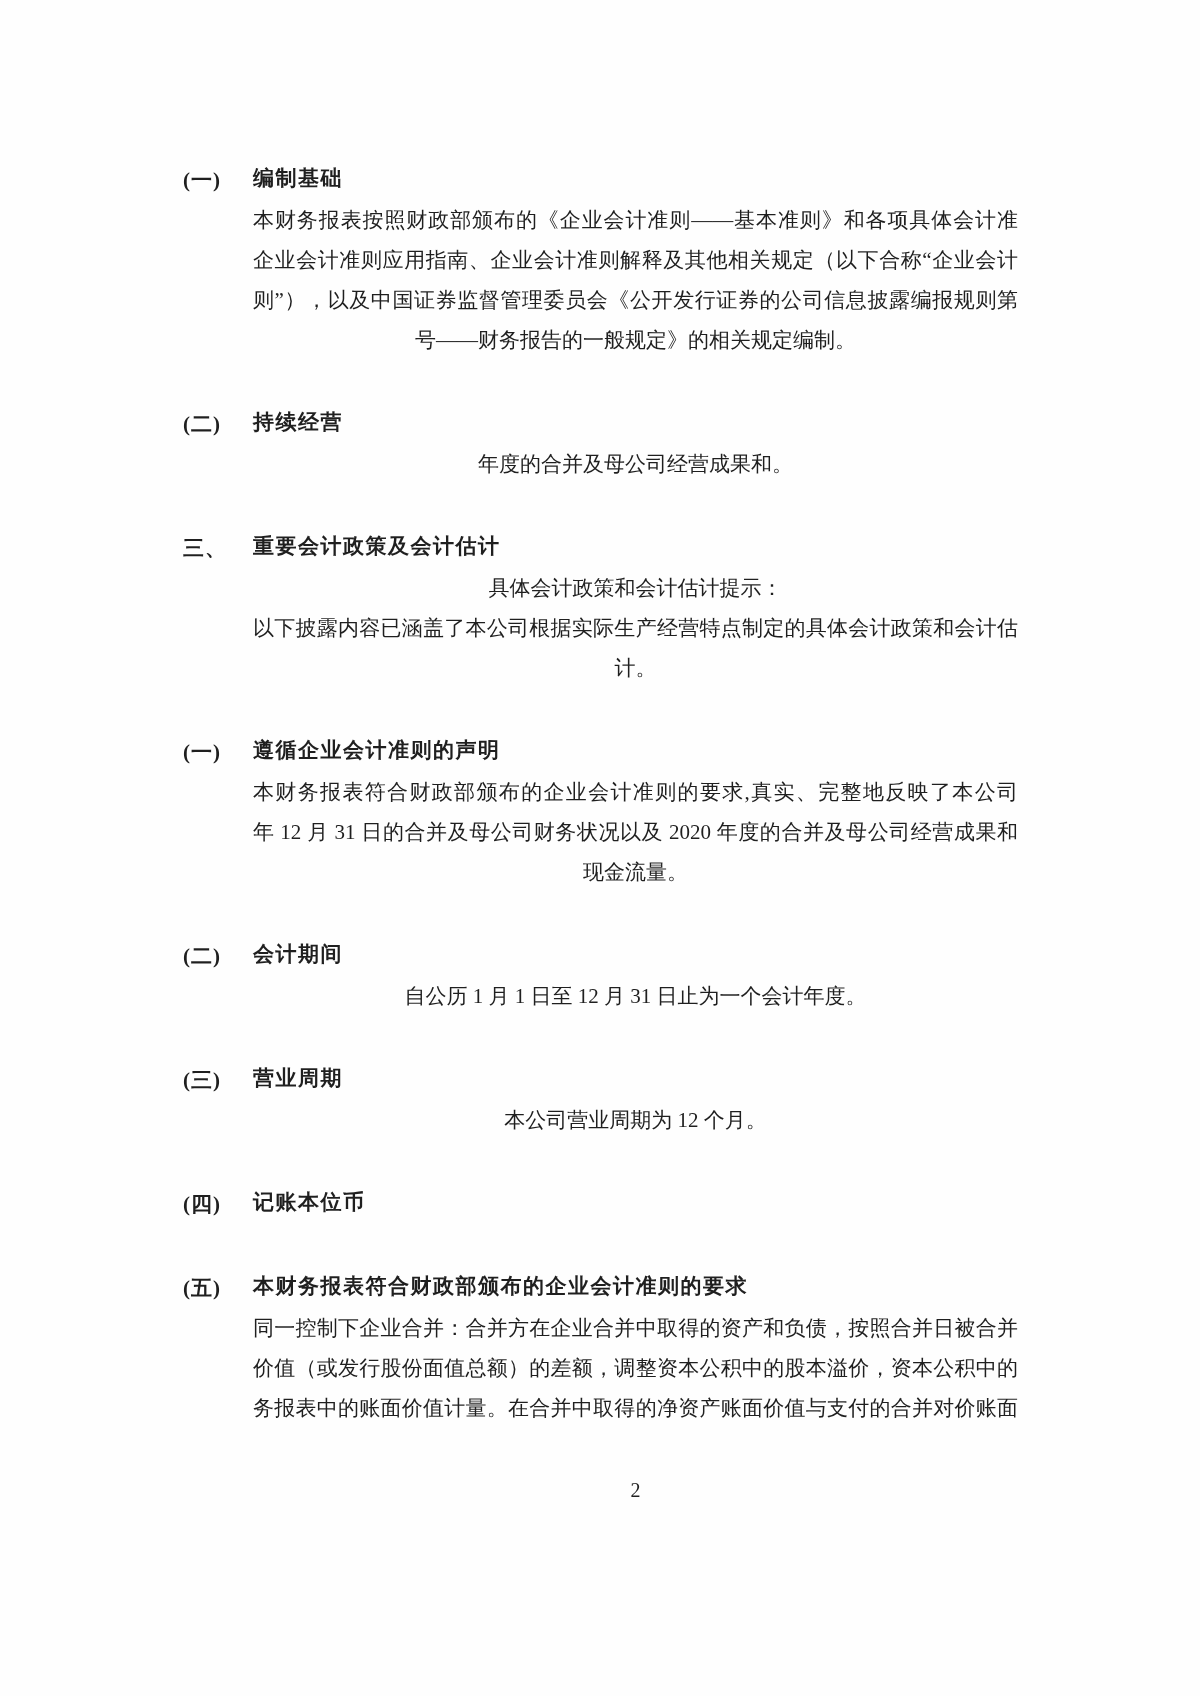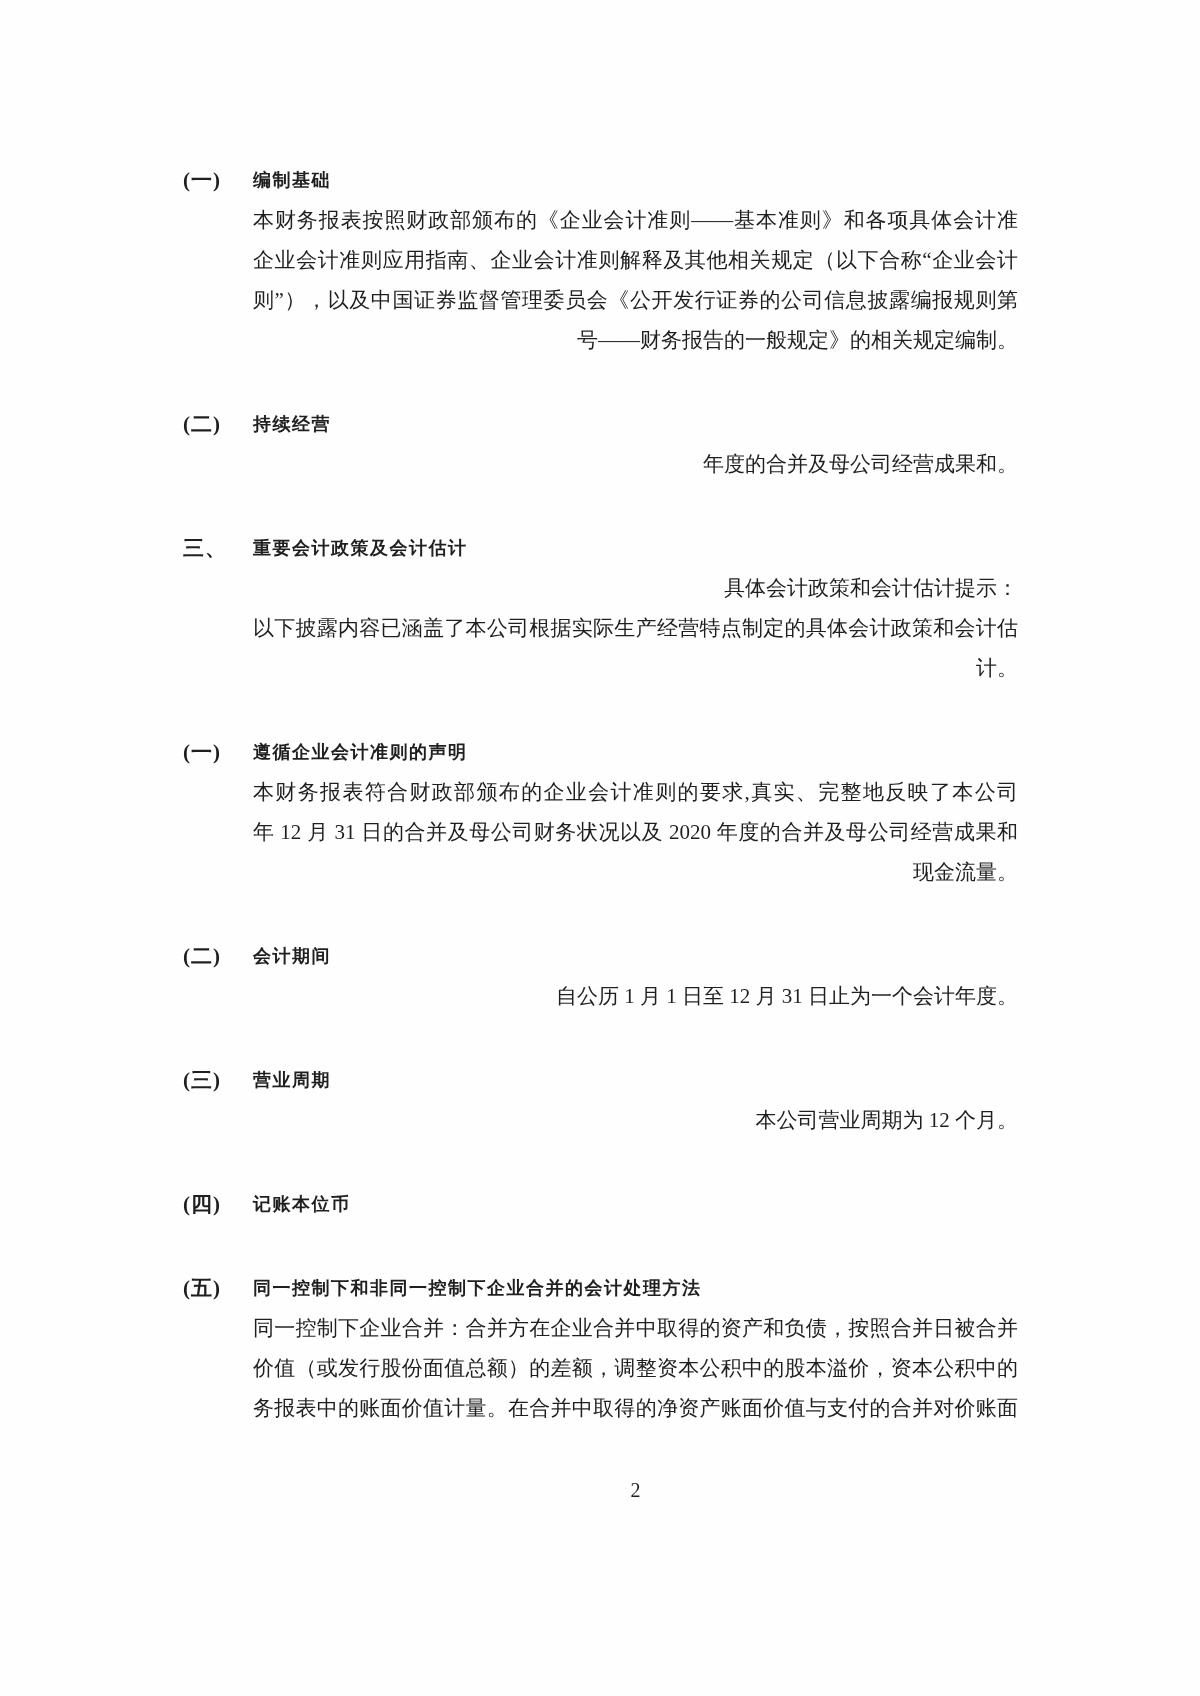--- a/index.html
+++ b/index.html
@@ -33,38 +33,38 @@
     width: 70px;
     font-family: "Liberation Serif", "DejaVu Serif", serif;
     font-size: 21px;
     line-height: 40px;
     font-weight: 700;
     letter-spacing: 1px;
     white-space: nowrap;
   }
   .title {
     margin: 0;
-    font-family: Liberation Serif, serif;
-    font-size: 18px;
+    font-family: Liberation Mono, monospace;
+    font-size: 21px;
     line-height: 40px;
     font-weight: 700;
     letter-spacing: 1.5px;
     white-space: nowrap;
   }
   .body {
     margin-left: 70px;
     width: 765px;
     font-family: "Liberation Serif", "DejaVu Serif", serif;
     font-size: 21px;
     line-height: 40px;
   }
   .line {
     height: 40px;
     overflow: hidden;
-    text-align: right;
+    text-align: center;
   }
   .line.just {
     text-align: justify;
     text-align-last: justify;
   }
   .page-number {
     margin-left: 70px;
     width: 765px;
     margin-top: 4px;
     text-align: center;
@@ -149,21 +149,21 @@
   <section class="section">
     <div class="sec-head">
       <span class="label">(四)</span>
       <h2 class="title">记账本位币</h2>
     </div>
   </section>
 
   <section class="section">
     <div class="sec-head">
       <span class="label">(五)</span>
-      <h2 class="title">同一控制下和非同一控制下企业合并的会计处理方法</h2>
+      <h2 class="title">本财务报表符合财政部颁布的企业会计准则的要求</h2>
     </div>
     <div class="body">
             <div class="line just">同一控制下企业合并：合并方在企业合并中取得的资产和负债，按照合并日被合并</div>
             <div class="line just">价值（或发行股份面值总额）的差额，调整资本公积中的股本溢价，资本公积中的</div>
             <div class="line just">务报表中的账面价值计量。在合并中取得的净资产账面价值与支付的合并对价账面</div>
           </div>
   </section>
 </div>
     <div class="page-number">2</div>
   </div>

